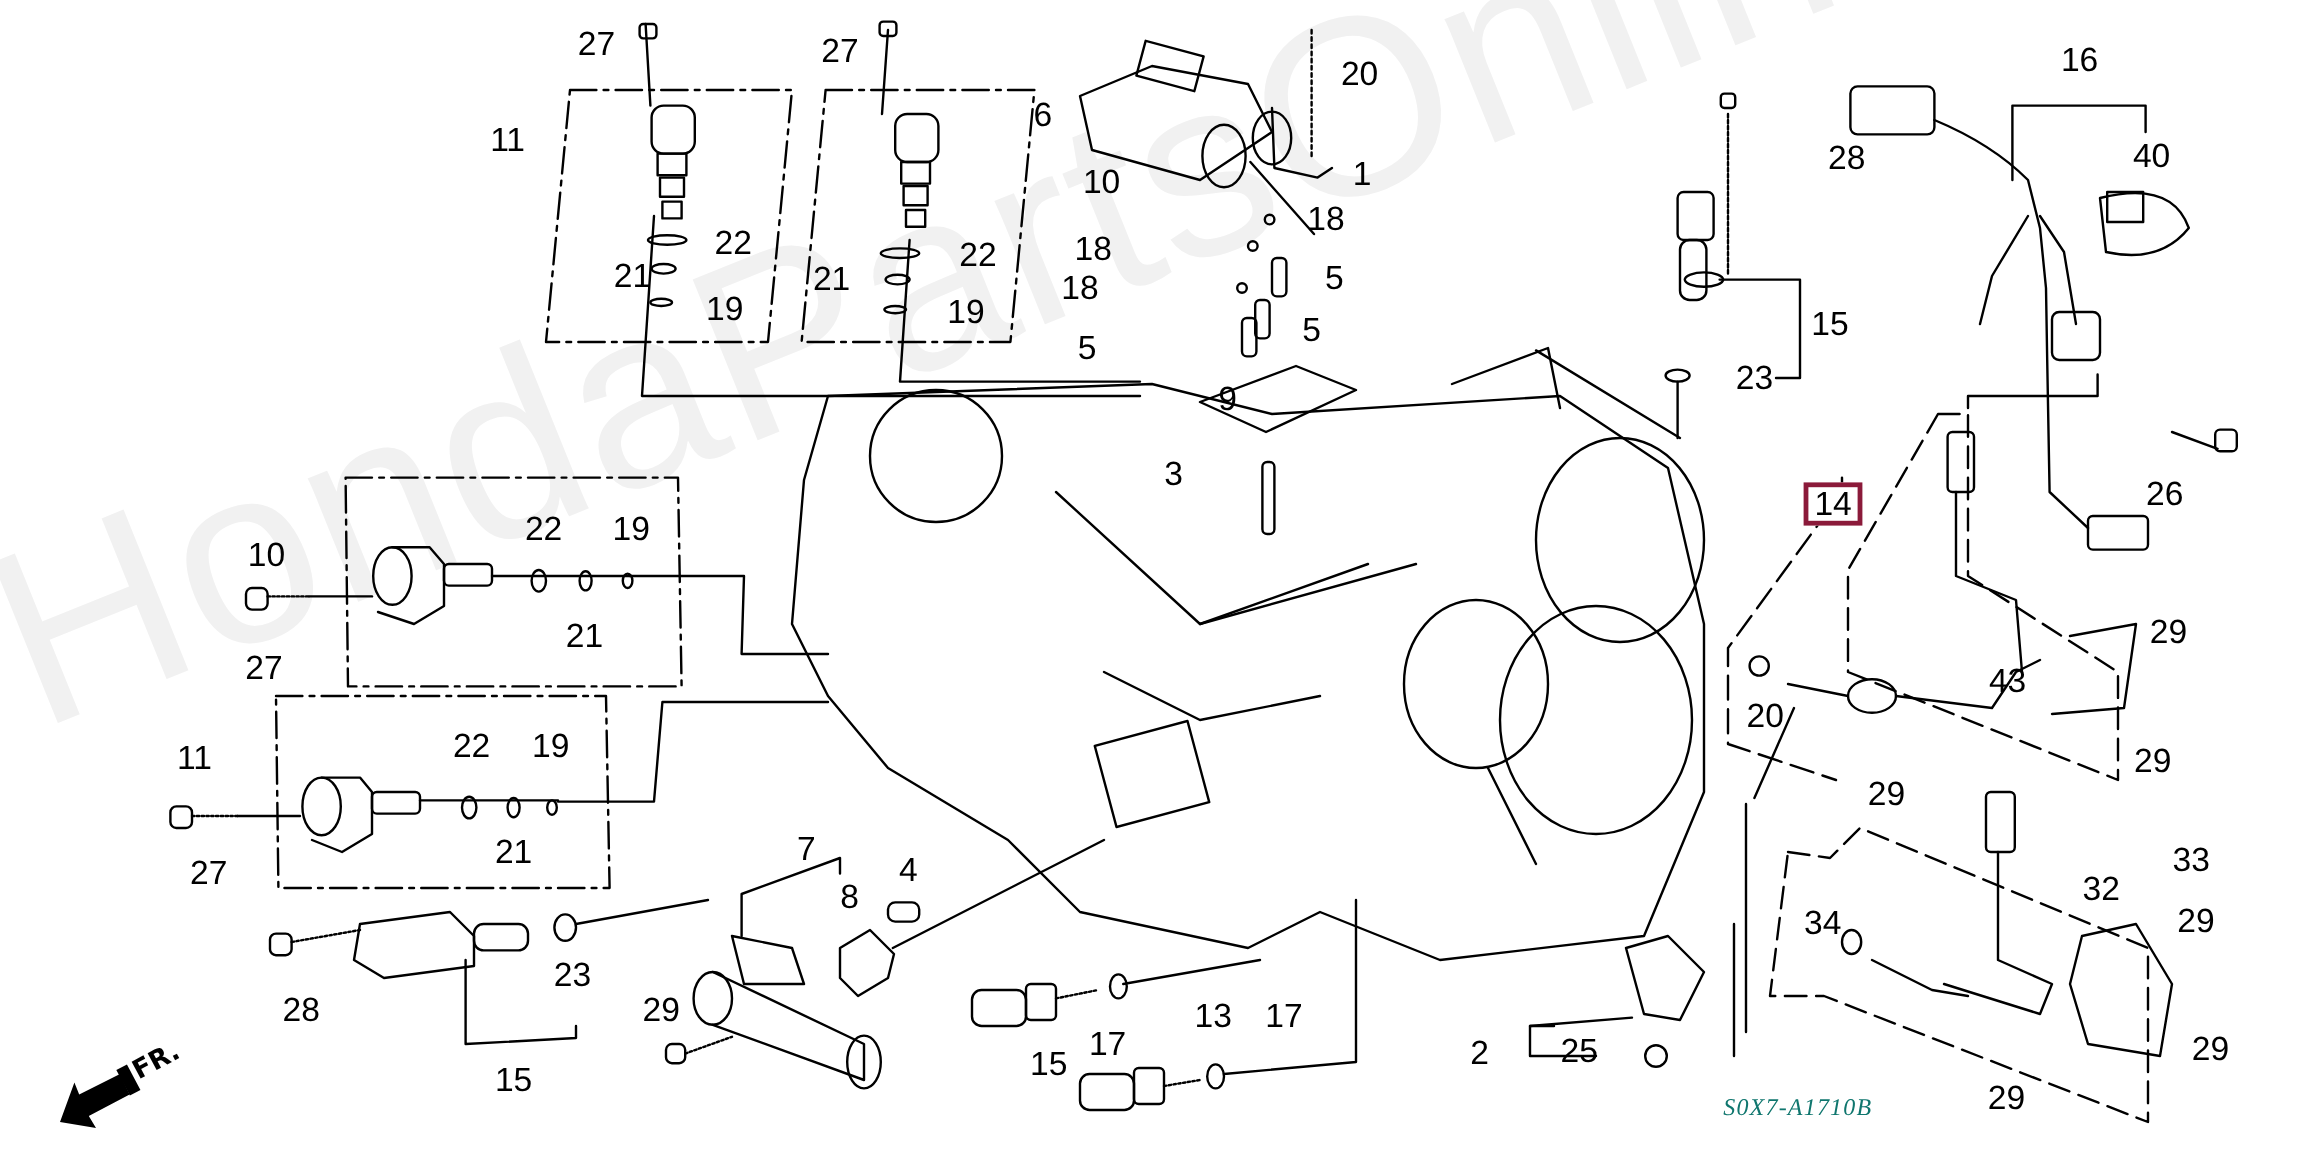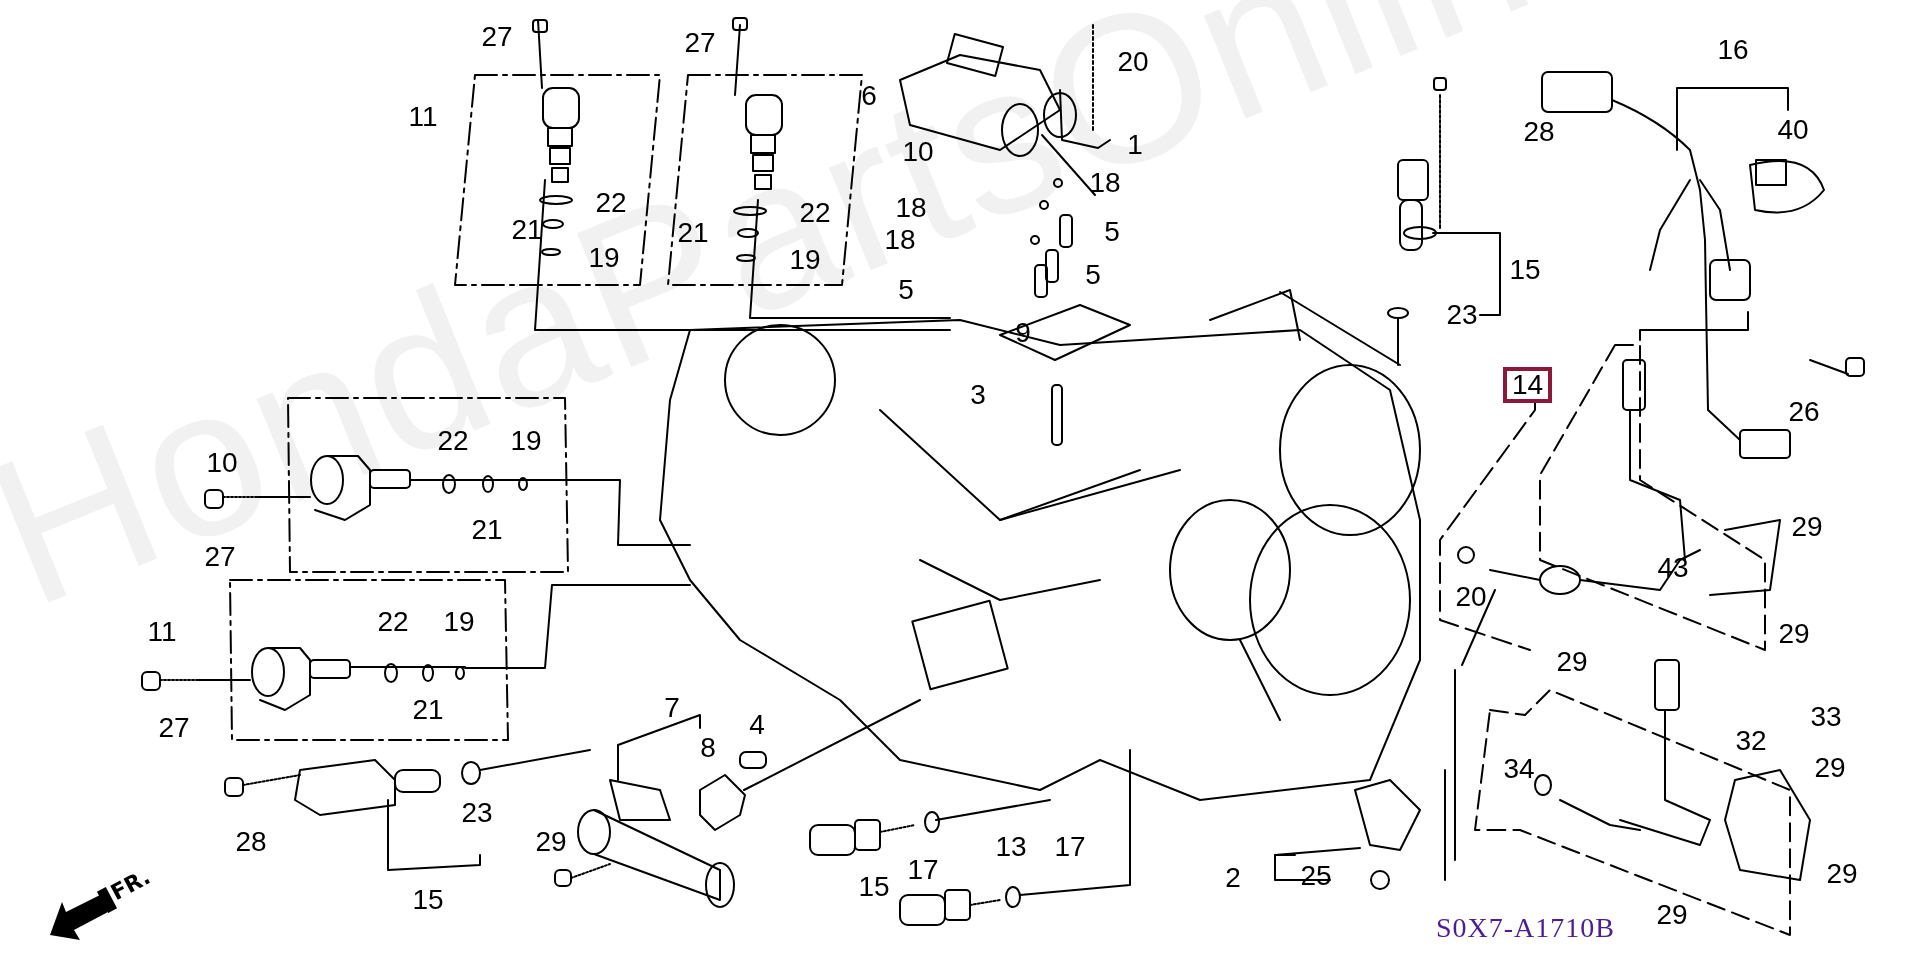--- a/index.html
+++ b/index.html
@@ -6,23 +6,23 @@
   body { width:1920px; height:959px; position:relative; overflow:hidden;
          font-family:"Liberation Sans", "DejaVu Sans", sans-serif; }
   #diagram { position:absolute; left:0; top:0; width:1920px; height:959px; }
   .watermark { position:absolute; left:-40px; top:430px; font-size:210px; color:#f1f1f1;
                transform:rotate(-22deg); transform-origin:left top; white-space:nowrap;
                font-family:"Liberation Sans", sans-serif; letter-spacing:2px; z-index:0; pointer-events:none; }
   .callout { position:absolute; font-size:28px; color:#000; line-height:1; z-index:3;
              font-family:"Liberation Sans", sans-serif; transform:translate(-50%,-50%); }
   .callout-hl { position:absolute; z-index:3; border:4px solid #8b1a3a; background:#fff;
                 font-size:28px; line-height:1; padding:0 5px; color:#000;
-                font-family:"Liberation Sans", sans-serif; }
-  .code { position:absolute; left:1436px; top:912px; font-size:28px; letter-spacing:1px; z-index:3;
-          font-family:"Liberation Serif", "DejaVu Serif", serif; color:#4c1d95; }
+                font-family:"Liberation Sans", sans-serif;margin-top:35px; }
+  .code { position:absolute; left:1436px; top:912px; font-size:20px; letter-spacing:1px; z-index:3;
+          font-family:"Liberation Serif", "DejaVu Serif", serif; color:#0f766e;font-style:italic; }
   .fr-text { position:absolute; left:110px; top:872px; font-size:22px; font-weight:bold; z-index:3;
              transform:rotate(-28deg); font-family:"DejaVu Sans", sans-serif; }
   svg { position:absolute; left:0; top:0; z-index:2; }
 </style>
 </head>
 <body>
 
 <div id="diagram">
   <div class="watermark">HondaPartsOnline.ru</div>
 

